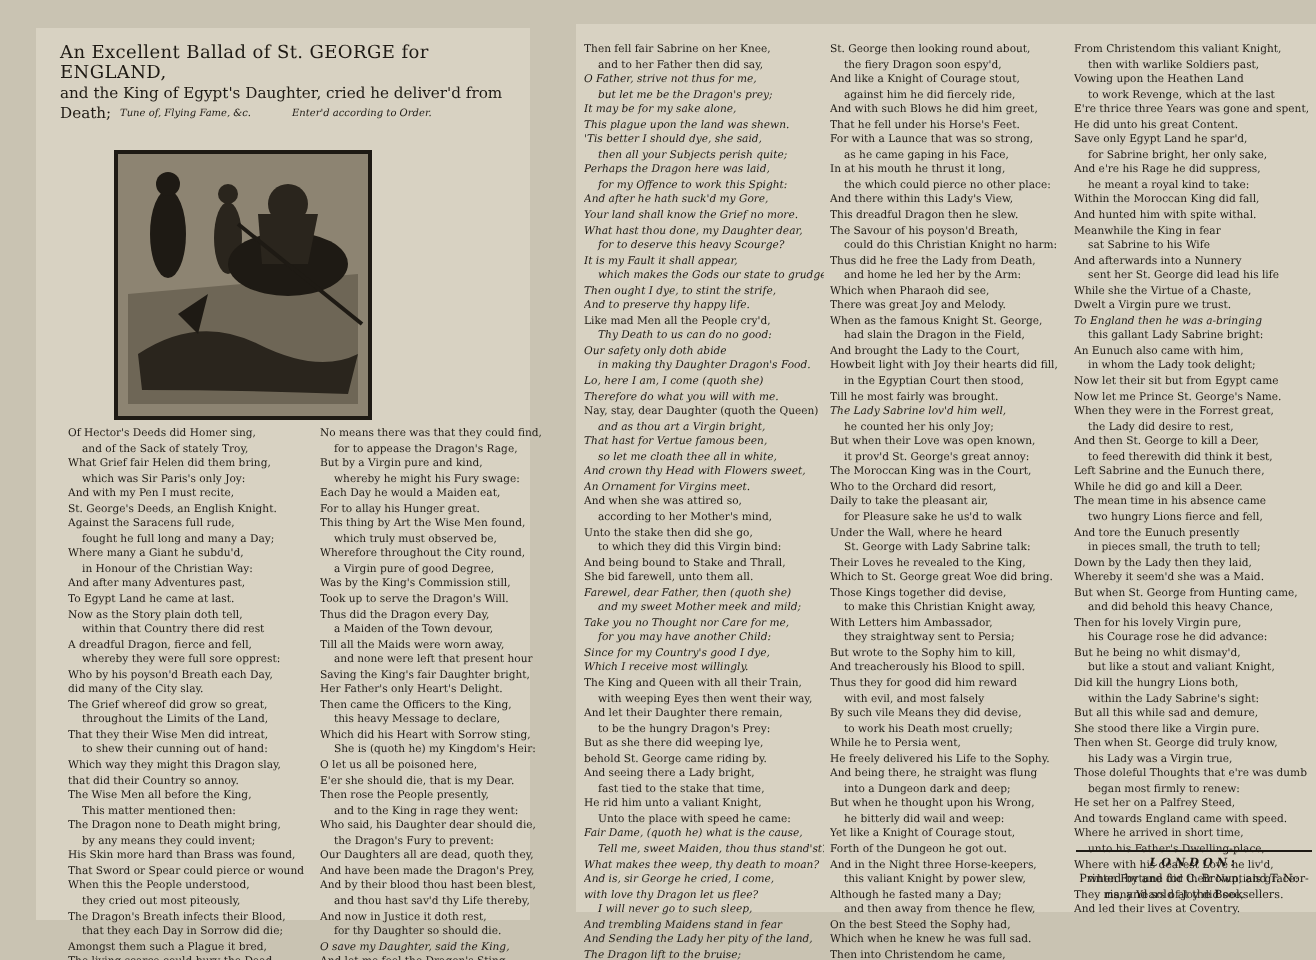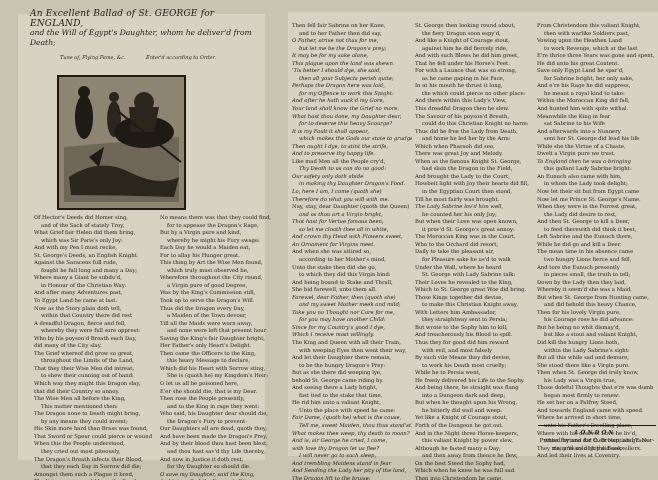--- a/index.html
+++ b/index.html
@@ -1,41 +1,41 @@
 <!DOCTYPE html>
 <html><head>
 <meta charset="utf-8">
 <style>
   html,body{margin:0;padding:0;}
   body{width:658px;height:480px;background:#c9c3b2;position:relative;overflow:hidden;font-family:"DejaVu Serif",serif;color:#1e1a14;}
   .sheet{position:absolute;background:#d8d2c2;}
   .left-sheet{left:18px;top:14px;width:247px;height:446px;}
   .right-sheet{left:288px;top:12px;width:370px;height:444px;}
-  .title{position:absolute;left:30px;top:8px;width:230px;font-size:7.6px;line-height:10px;font-style:italic;}
+  .title{position:absolute;left:30px;top:22px;width:230px;font-size:7.6px;line-height:10px;}
   .title .big{font-size:9px;letter-spacing:0.2px;}
   .subline{position:absolute;top:54px;font-size:5px;font-style:italic;}
   .woodcut{position:absolute;left:57px;top:75px;width:129px;height:135px;background:#5a5248;border:2px solid #1e1a14;box-sizing:border-box;overflow:hidden;}
   .woodcut svg{display:block;}
   .col{position:absolute;font-size:5.3px;line-height:7.55px;white-space:nowrap;}
   .col div{overflow:hidden;}
   .indent{padding-left:7px;}
   .it{font-style:italic;}
   .footer{position:absolute;left:538px;top:425px;width:118px;text-align:center;font-size:5.6px;line-height:8px;}
   .footer .rule{border-top:1px solid #1e1a14;margin-bottom:2px;}
   .footer .city{font-style:italic;letter-spacing:2px;font-weight:bold;}
 </style>
 </head>
 <body>
 
 <div class="sheet left-sheet"></div>
 <div class="sheet right-sheet"></div>
 
 <div class="title">
   <div class="big">An Excellent Ballad of St. GEORGE for ENGLAND,</div>
-  <div>and the Will of Egypt's Daughter, whom he deliver'd from Death;</div>
+  <div>and the King of Egypt's Daughter, cried he deliver'd from Death;</div>
 </div>
 <div class="subline" style="left:60px">Tune of, Flying Fame, &amp;c.</div>
 <div class="subline" style="left:146px">Enter'd according to Order.</div>
 
 <div class="woodcut">
   <svg width="125" height="131" viewBox="0 0 125 131">
     <rect width="125" height="131" fill="#8d8472"></rect>
     <path d="M5 70 L120 60 L120 125 L5 125Z" fill="#6e6656"></path>
     <ellipse cx="25" cy="40" rx="9" ry="22" fill="#1e1a14"></ellipse>
     <circle cx="25" cy="15" r="6" fill="#1e1a14"></circle>

